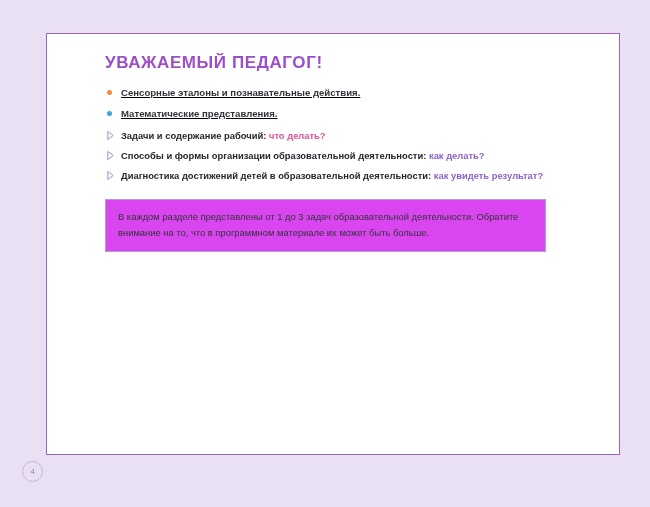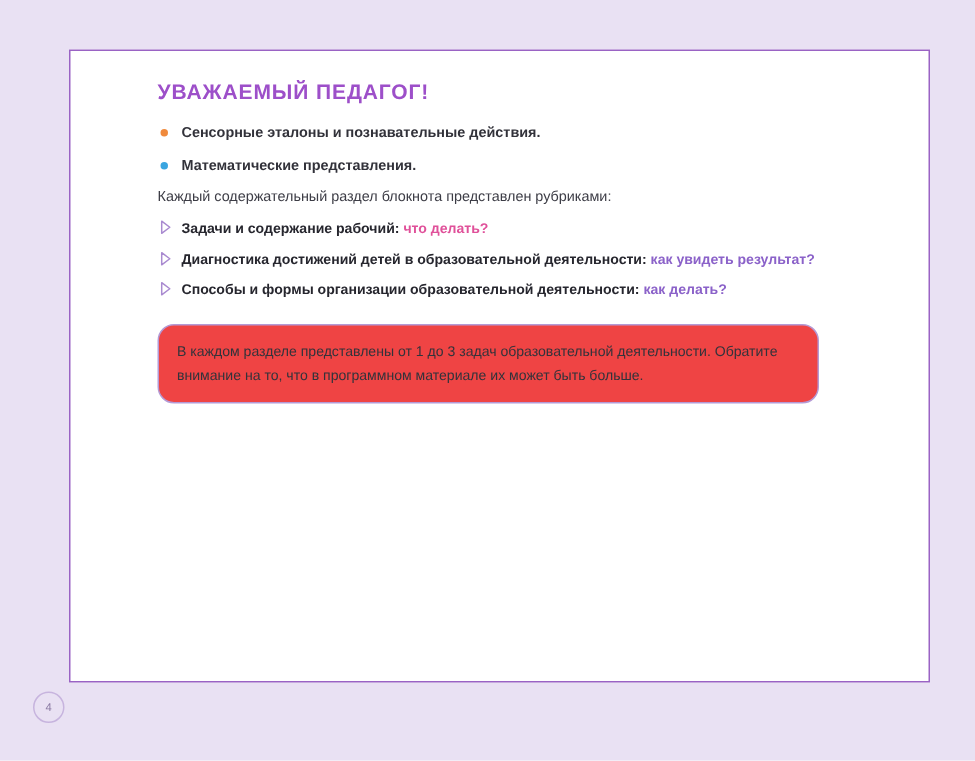--- a/index.html
+++ b/index.html
@@ -30,41 +30,42 @@
     box-sizing: border-box;
   }
   #content {
     position: absolute;
     left: 58px;
     top: 20px;
     width: 460px;
   }
   #title {
     color: #9d4fc9;
-    font-size: 14px;
+    font-size: 17px;
     font-weight: bold;
     letter-spacing: 0.6px;
     margin: 0 0 14px 0;
     line-height: 1.1;
   }
   .para {
     color: #3d3d46;
     font-size: 9.6px;
     line-height: 1.62;
     margin: 0;
     text-align: justify;
     width: 442px;
   }
   .para.second {
     margin-top: 0px;
   }
   #bullets {
     list-style: none;
     margin: 12px 0 0 0;
     padding: 0;
+    text-decoration: underline;
   }
   #bullets li {
     position: relative;
     padding-left: 16px;
     font-size: 9.6px;
     font-weight: bold;
     color: #32323a;
     line-height: 1.3;
     margin-bottom: 9px;
   }
@@ -150,53 +151,52 @@
         <li>
           <span class="dot" style="background: rgb(240, 138, 60);"></span>
           <span>Сенсорные эталоны и познавательные действия.</span>
         </li>
         <li>
           <span class="dot" style="background: rgb(58, 165, 224);"></span>
           <span>Математические представления.</span>
         </li>
       </ul>
 
-      <p id="rubric-intro">Каждый содержательный раздел блокнота представлен рубриками:</p>
 
       <ul id="rubrics">
         <li>
           <span class="tri">
             <svg viewBox="0 0 10 12" width="9" height="11">
                 <path d="M2 1.5 L8 6 L2 10.5 Z" fill="#ffffff" stroke="#a98ad0" stroke-width="1.1" stroke-linejoin="round"></path>
               </svg>
           </span>
           <span>Задачи и содержание рабочий:</span>
           <span class="answer" style="color: rgb(224, 81, 154); text-align: right;">что делать?</span>
         </li>
         <li>
           <span class="tri">
             <svg viewBox="0 0 10 12" width="9" height="11">
                 <path d="M2 1.5 L8 6 L2 10.5 Z" fill="#ffffff" stroke="#a98ad0" stroke-width="1.1" stroke-linejoin="round"></path>
               </svg>
           </span>
-          <span>Диагностика достижений детей в образовательной деятельности:</span>
-          <span class="answer" style="color: rgb(139, 98, 201);">как увидеть результат?</span>
+          <span>Способы и формы организации образовательной деятельности:</span>
+          <span class="answer" style="color: rgb(139, 98, 201);">как делать?</span>
         </li>
         <li>
           <span class="tri">
             <svg viewBox="0 0 10 12" width="9" height="11">
                 <path d="M2 1.5 L8 6 L2 10.5 Z" fill="#ffffff" stroke="#a98ad0" stroke-width="1.1" stroke-linejoin="round"></path>
               </svg>
           </span>
-          <span>Способы и формы организации образовательной деятельности:</span>
-          <span class="answer" style="color: rgb(139, 98, 201);">как делать?</span>
+          <span>Диагностика достижений детей в образовательной деятельности:</span>
+          <span class="answer" style="color: rgb(139, 98, 201);">как увидеть результат?</span>
         </li>
       </ul>
 
-      <div id="note" style="background: #ef4444; border-color: rgb(180, 154, 213); border-radius: 11px;">
+      <div id="note" style="background: #d946ef; border-color: rgb(180, 154, 213);">
         <p>В каждом разделе представлены от 1 до 3 задач образовательной деятельности. Обратите внимание на то, что в программном материале их может быть больше.</p>
       </div>
 
     </div>
   </div>
 
   <div id="page-badge">
     <span>4</span>
   </div>
 

